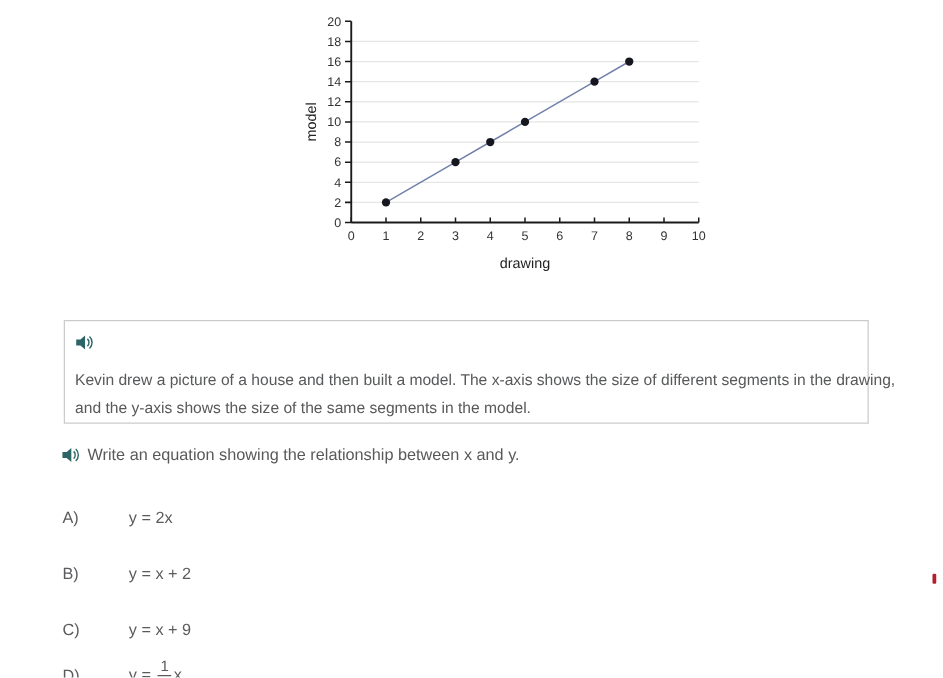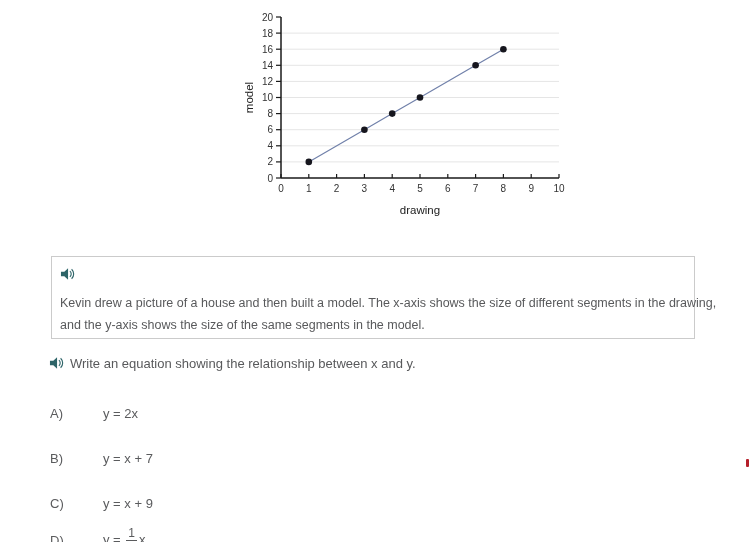--- a/index.html
+++ b/index.html
@@ -18,21 +18,21 @@
     border:1px solid #cbcbcb; background:#ffffff;
     padding:10px 21px 0 8px;
   }
   .speaker { display:inline-block; width:15px; height:14px; line-height:0; cursor:pointer; }
   .passage-text {
     margin-top:7px; width:680px;
     font-size:12.5px; line-height:22px; color:#58595b;
   }
   .question-row {
     position:absolute; left:49px; top:356px; width:690px;
-    display:flex; align-items:flex-start; gap:6px;
+    display:flex; align-items:center; gap:6px;
     font-size:13px; color:#58595b;
   }
   .question-text { line-height:16px; }
   .option {
     position:absolute; left:50px; width:400px;
     display:flex; align-items:center;
     font-size:13px; color:#5a5b5d; cursor:pointer;
   }
   .opt-label { width:53px; }
   .option-a { top:406px; }
@@ -150,21 +150,21 @@
   </span>
   <span class="question-text">Write an equation showing the relationship between x and y.</span>
 </div>
 
 <div class="option option-a">
   <span class="opt-label">A)</span>
   <span class="opt-eq">y = 2x</span>
 </div>
 <div class="option option-b">
   <span class="opt-label">B)</span>
-  <span class="opt-eq">y = x + 7</span>
+  <span class="opt-eq">y = x + 2</span>
 </div>
 <div class="option option-c">
   <span class="opt-label">C)</span>
   <span class="opt-eq">y = x + 9</span>
 </div>
 <div class="option option-d">
   <span class="opt-label">D)</span>
   <span class="opt-eq"><span>y = </span><span class="frac"><span class="num">1</span><span class="den">2</span></span><span>x</span></span>
 </div>
 

